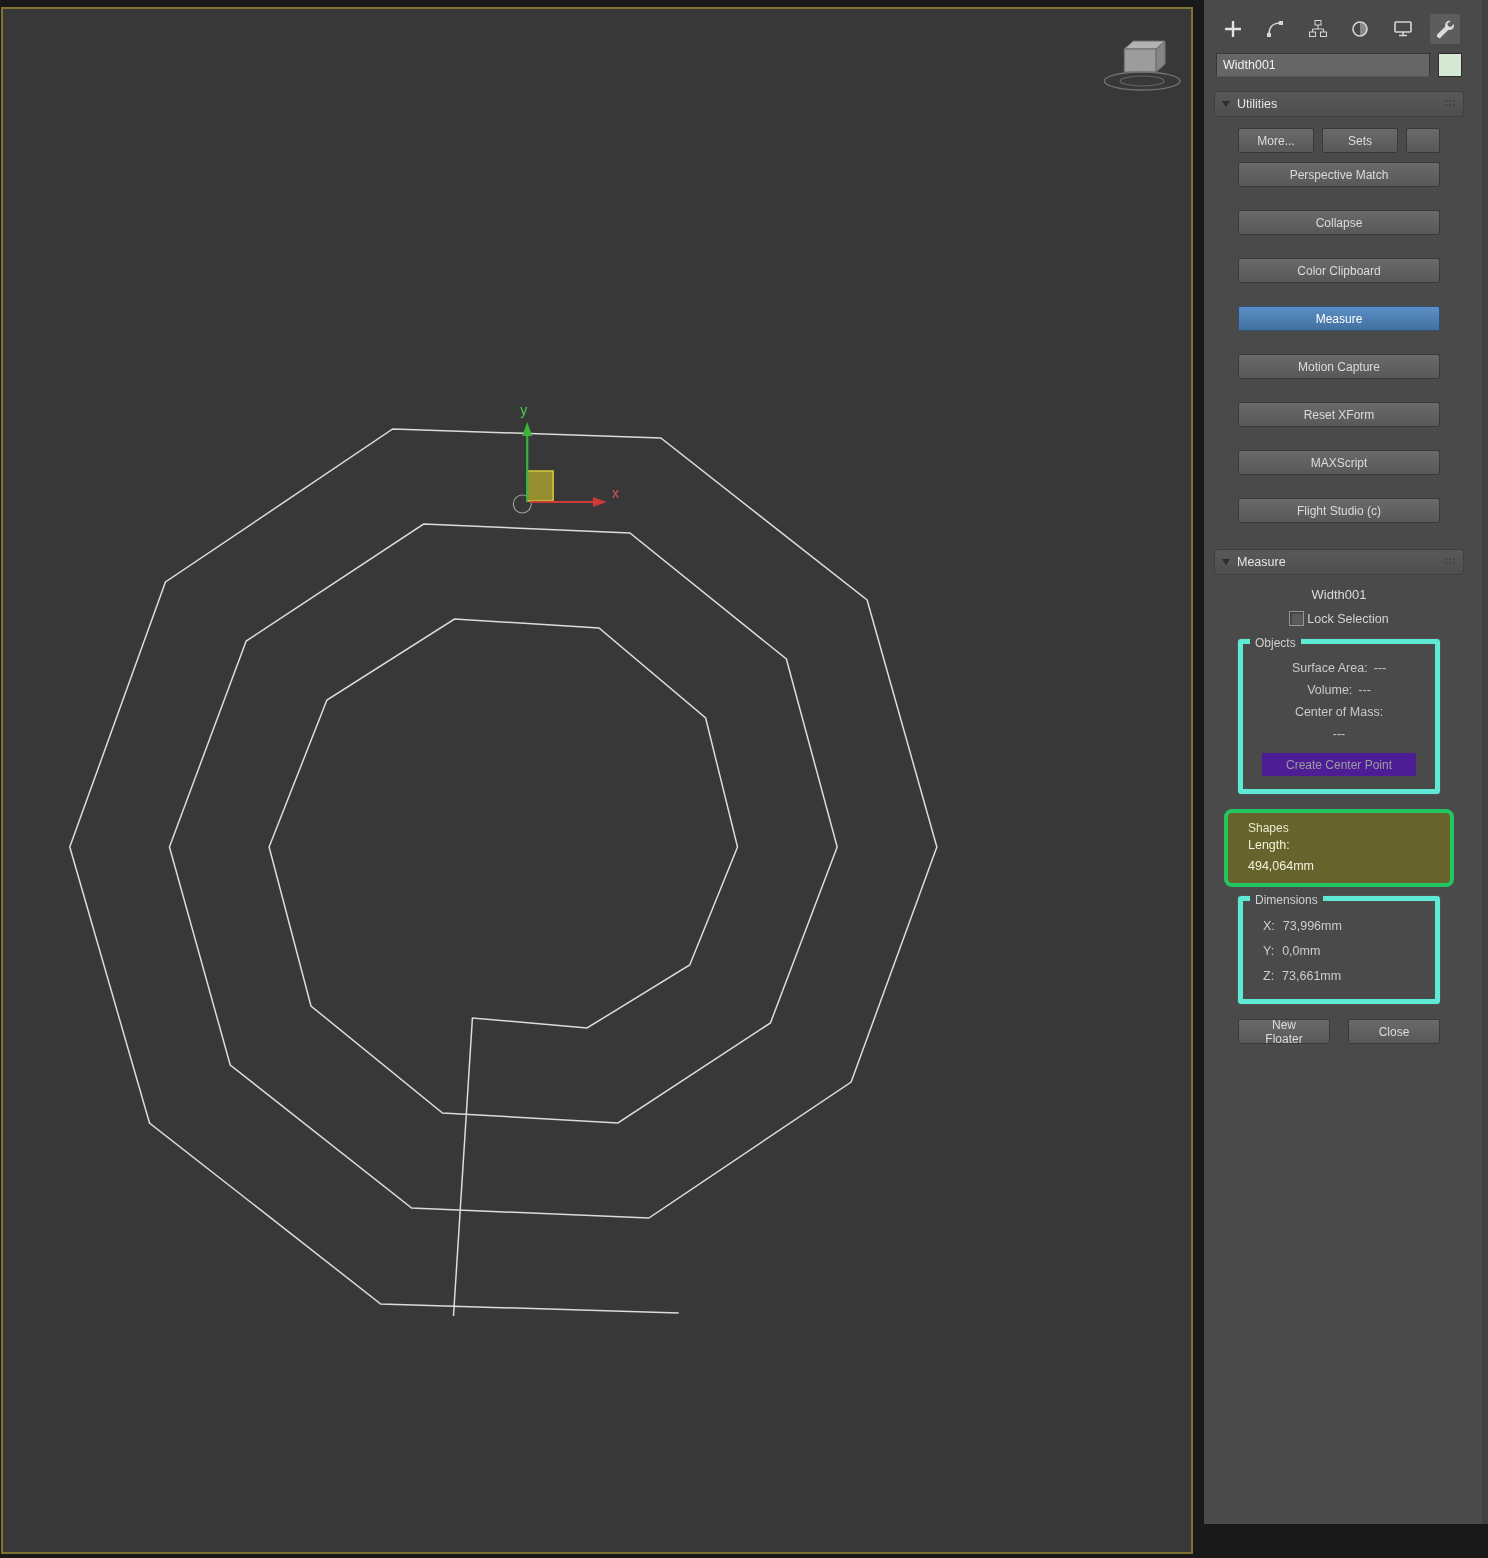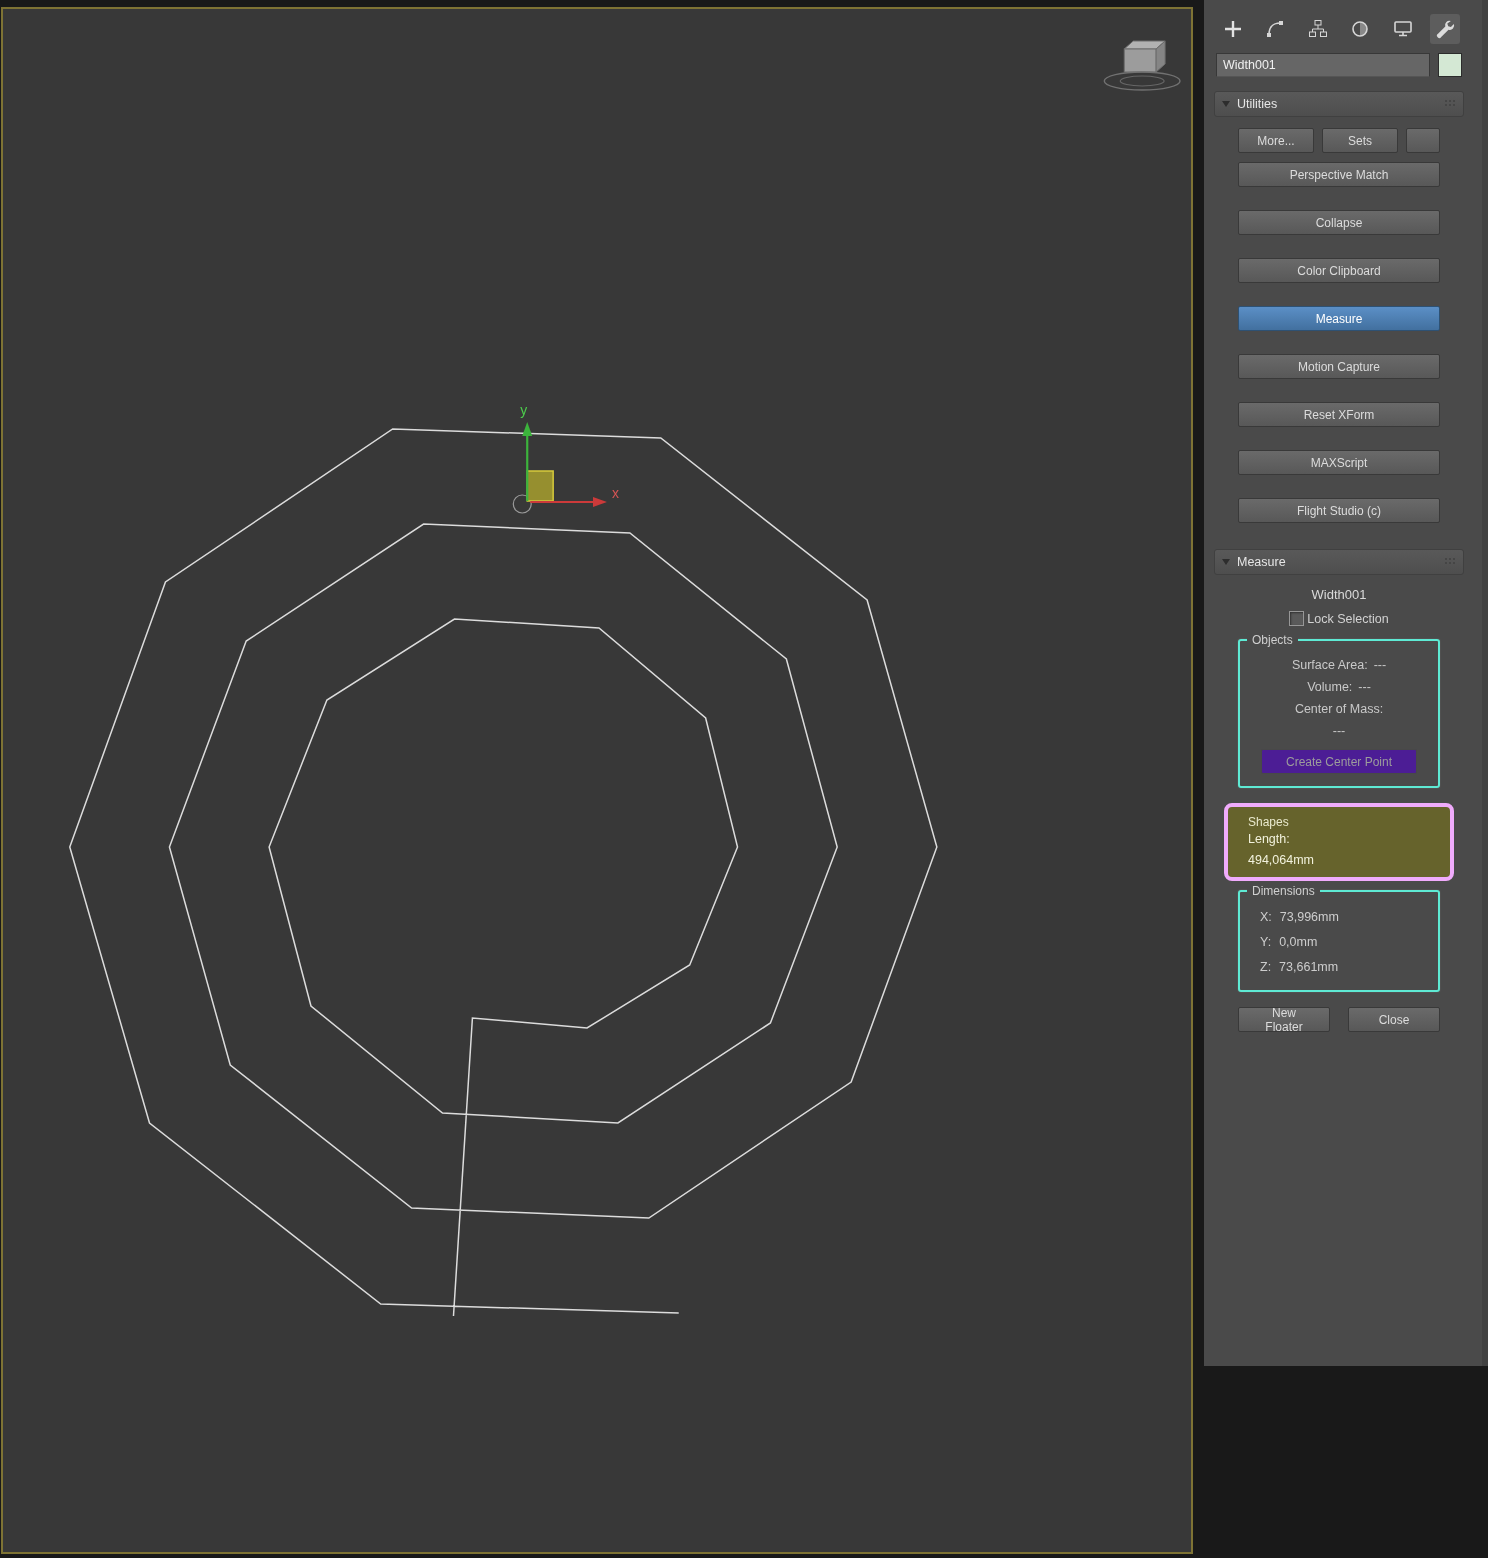--- a/index.html
+++ b/index.html
@@ -9,21 +9,21 @@
     -webkit-font-smoothing:antialiased;
   }
   
   .viewport{
     position:absolute;top:7px;left:1px;width:1192px;height:1547px;
     background:#383838;border:2px solid #7e7334;box-sizing:border-box;
   }
   .scene{width:100%;height:100%;display:block;}
   
   .panel{
-    position:absolute;top:0;right:0;width:284px;height:1366px;
+    position:absolute;top:0;right:0;width:284px;height:1524px;
     background:#4a4a4a;box-sizing:border-box;padding:12px 24px 0 10px;
     color:#d6d6d6;font-size:12px;
   }
   .panel-edge{position:absolute;top:0;right:0;width:6px;height:100%;background:#414141;}
   .tab-row{display:flex;justify-content:space-between;align-items:center;height:34px;padding:0 4px;}
   .tab{width:30px;height:30px;display:flex;align-items:center;justify-content:center;border-radius:3px;}
   .tab.active{background:#5d5d5d;}
   .name-row{display:flex;gap:8px;margin:7px 2px 0;align-items:center;}
   .name-input{
     flex:1;height:22px;background:#666666;border:1px solid #383838;border-bottom-color:#555;
@@ -48,28 +48,28 @@
   .util-row{display:flex;gap:8px;margin-bottom:9px;}
   .btn.small{flex:1;}
   .btn.icon-btn{width:34px;flex:none;}
   .btn.full{width:100%;margin-bottom:23px;}
   .btn.active{background:linear-gradient(#5b8fc6,#42709f);border-color:#2e5173;color:#ffffff;}
   .btn.disabled{background:#4c1d95;color:#9c9c9c;border-color:#484848;}
   
   .object-name{text-align:center;color:#dadada;font-size:13px;margin:1px 0 9px;}
   .lock-row{display:flex;justify-content:center;align-items:center;gap:3px;color:#d2d2d2;font-size:12.5px;margin-bottom:4px;}
   .checkbox{width:13px;height:13px;background:#5a5a5a;border:1px solid #979797;box-shadow:inset 1px 1px 2px rgba(0,0,0,.45);}
-  .group{position:relative;border:2px solid #5eead4;border-radius:3px;margin-top:13px;padding:13px 8px 10px;box-shadow:0 0 0 1px rgba(255,255,255,.04);}
+  .group{position:relative;border:5px solid #5eead4;border-radius:3px;margin-top:13px;padding:13px 8px 10px;box-shadow:0 0 0 1px rgba(255,255,255,.04);}
   .group-label{position:absolute;top:-8px;left:7px;background:#4a4a4a;padding:0 5px;color:#cfcfcf;font-size:12px;}
   .stat{display:flex;justify-content:center;gap:6px;color:#c9c9c9;font-size:12.5px;line-height:22px;}
   .ccp{width:156px;margin:7px auto 2px;}
   
   .shapes-wrap{
     position:relative;margin:15px -14px -4px;padding:8px 20px 10px;
-    background:#66632c;border:4px solid #f0abfc;border-radius:8px;box-sizing:border-box;z-index:4;
+    background:#66632c;border:4px solid #22c55e;border-radius:8px;box-sizing:border-box;z-index:4;
   }
   .shapes-title{color:#e9e9cd;font-size:12px;margin-bottom:3px;}
   .len-line{display:flex;justify-content:center;gap:7px;color:#f2f2dd;font-size:12.5px;flex-direction:column;}
   .dim-line{color:#cdcdcd;font-size:12.5px;line-height:25px;padding-left:12px;display:flex;gap:8px;}
   .bottom-row{display:flex;justify-content:space-between;margin-top:15px;}
   .bottom-row .btn{width:92px;}
   svg{display:block;}
 </style>
 </head>
 <body>

